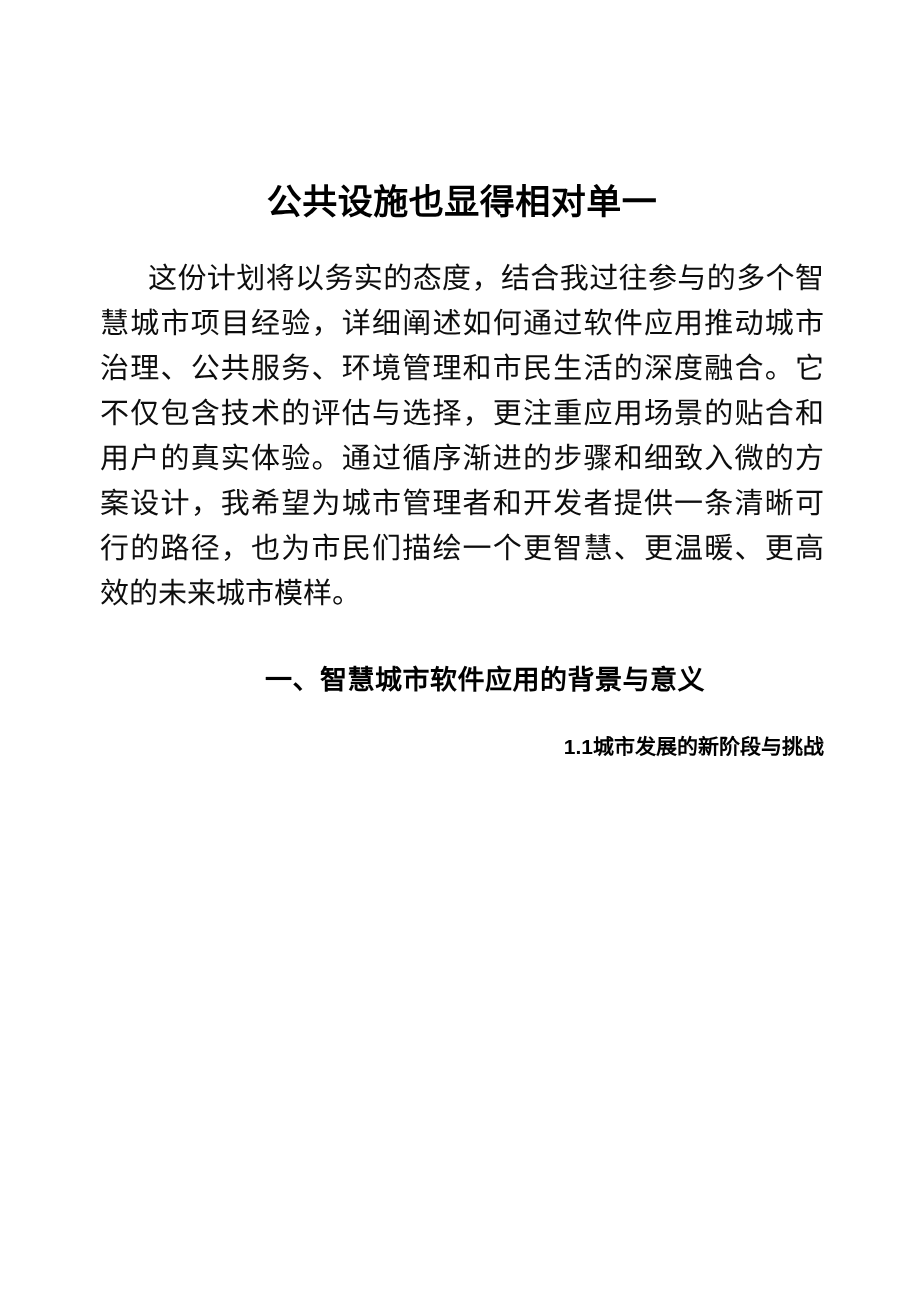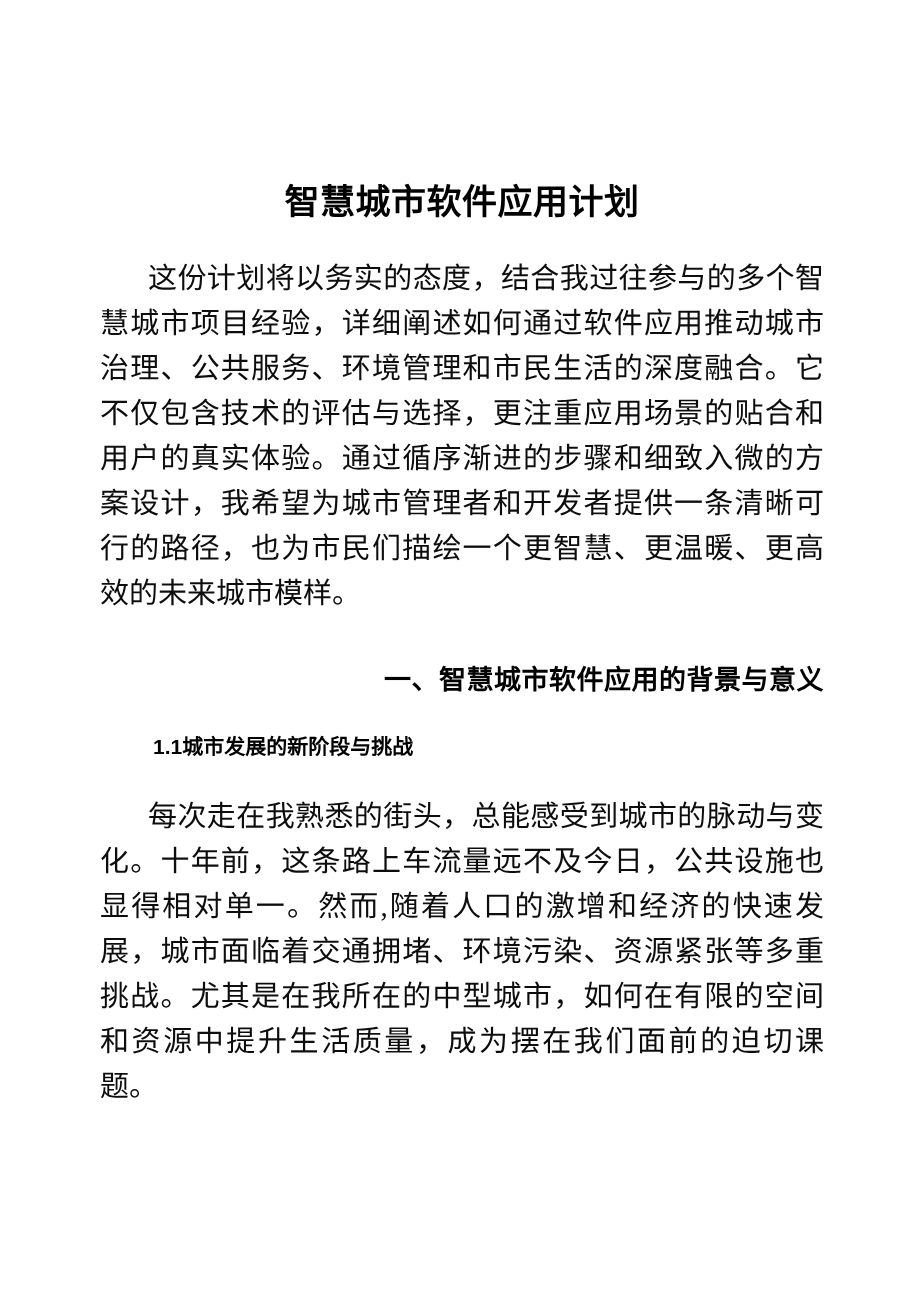--- a/index.html
+++ b/index.html
@@ -65,48 +65,47 @@
   .h1 {
     margin: 0;
     padding-top: 42px;
     padding-left: 46px;
     font-family: "Liberation Sans", "DejaVu Sans", sans-serif;
     font-weight: bold;
     font-size: 27px;
     line-height: 44px;
     color: #000000;
     letter-spacing: 0.5px;
-    text-align: right;
+    text-align: center;
   }
 
   
   .h2 {
     margin: 0;
     padding-top: 26px;
     padding-left: 53px;
     font-family: "Liberation Sans", "DejaVu Sans", sans-serif;
     font-weight: bold;
     font-size: 21px;
     line-height: 38px;
     color: #000000;
     letter-spacing: 0px;
-    text-align: left;
+    text-align: right;
   }
 </style>
 </head>
 <body>
 
 <div class="page">
   <div class="content">
 
-    <h1 class="doc-title">智慧城市软件应用计划</h1>
+    <h1 class="doc-title">公共设施也显得相对单一</h1>
 
     <p class="para para-lead">这份计划将以务实的态度，结合我过往参与的多个智慧城市项目经验，详细阐述如何通过软件应用推动城市治理、公共服务、环境管理和市民生活的深度融合。它不仅包含技术的评估与选择，更注重应用场景的贴合和用户的真实体验。通过循序渐进的步骤和细致入微的方案设计，我希望为城市管理者和开发者提供一条清晰可行的路径，也为市民们描绘一个更智慧、更温暖、更高效的未来城市模样。</p>
 
     <h2 class="h1">一、智慧城市软件应用的背景与意义</h2>
 
     <h3 class="h2">1.1城市发展的新阶段与挑战</h3>
 
-    <p class="para para-gap">每次走在我熟悉的街头，总能感受到城市的脉动与变化。十年前，这条路上车流量远不及今日，公共设施也显得相对单一。然而,随着人口的激增和经济的快速发展，城市面临着交通拥堵、环境污染、资源紧张等多重挑战。尤其是在我所在的中型城市，如何在有限的空间和资源中提升生活质量，成为摆在我们面前的迫切课题。</p>
 
 
   </div>
 </div>
 
 </body></html>

